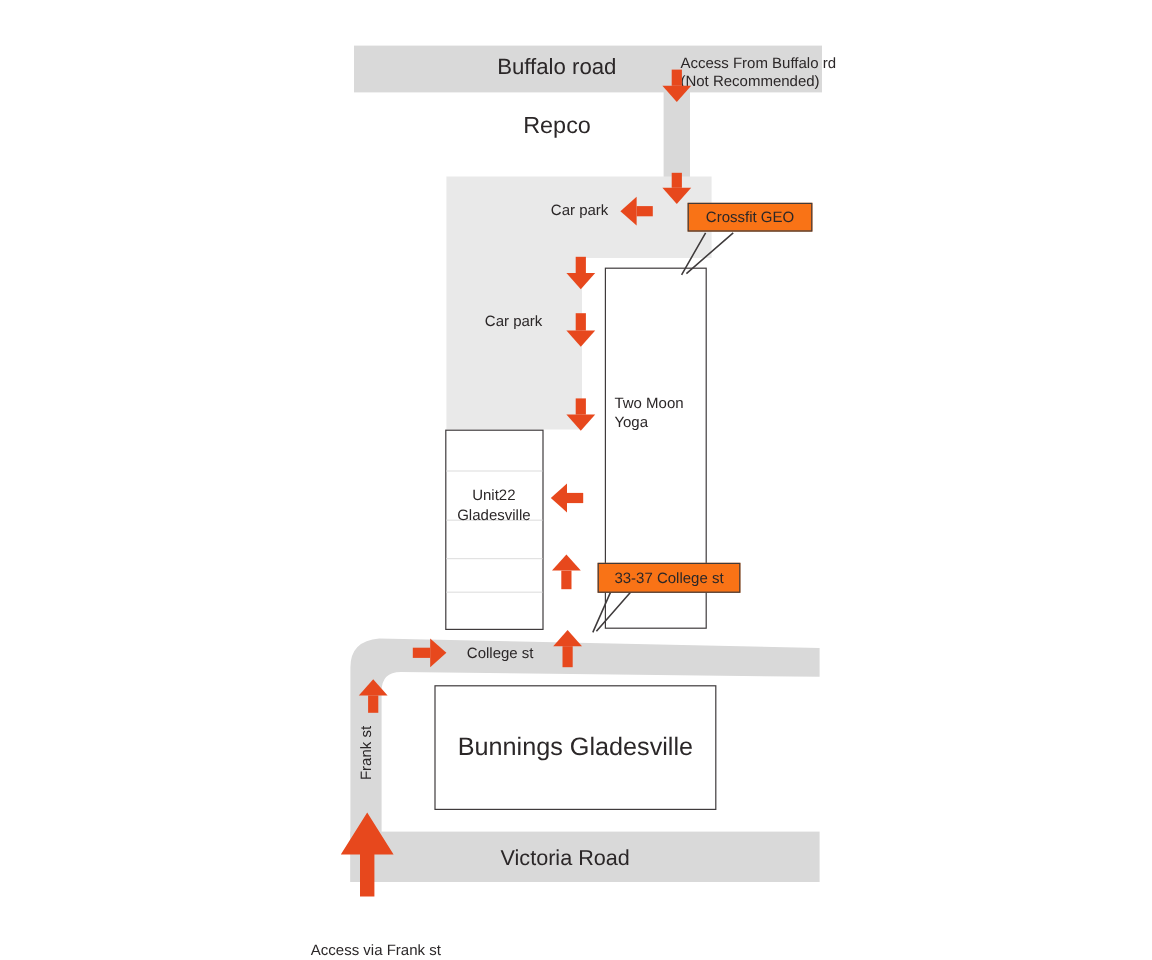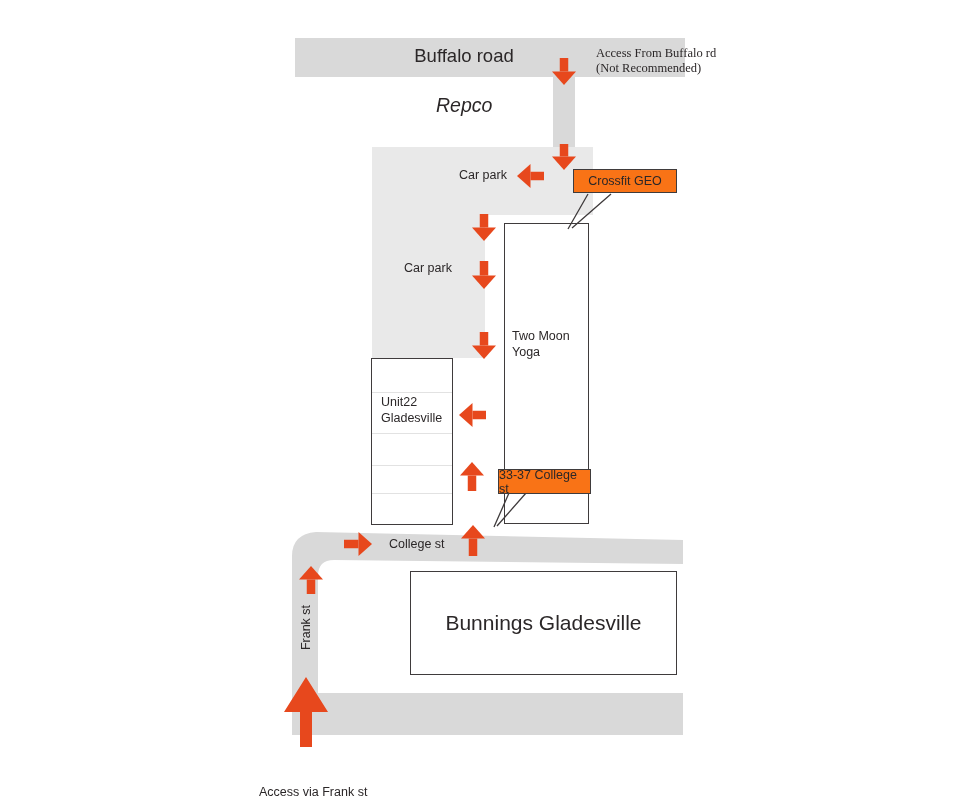--- a/index.html
+++ b/index.html
@@ -40,51 +40,52 @@
 
   <div class="building" id="two-moon-building" style="left:504px;top:223px;width:85px;height:301px;z-index:2;"></div>
 
   <div class="building" id="unit22-building" style="left:371px;top:358px;width:82px;height:167px;z-index:2;">
     <div class="unit-line" style="top:33px;"></div>
     <div class="unit-line" style="top:74px;"></div>
     <div class="unit-line" style="top:106px;"></div>
     <div class="unit-line" style="top:134px;"></div>
   </div>
 
-  <div class="building" id="bunnings-building" style="left:362px;top:571px;width:267px;height:104px;z-index:2;margin-left:48px;">
+  <div class="building" id="bunnings-building" style="left:362px;top:571px;width:235px;height:104px;z-index:2;">
     <span class="big">Bunnings Gladesville</span>
   </div>
 
   <div class="lbl band-label" style="left:295px;top:43px;width:390px;padding-right:52px;box-sizing:border-box;z-index:3;">Buffalo road</div>
 
-  <div class="lbl lbl-sm two-line" style="left:596px;top:46px;z-index:3;font-family:Liberation Serif, serif;">
+  <div class="lbl lbl-sm two-line" style="left:567px;top:46px;z-index:3;">
     <span>Access From Buffalo rd</span>
     <span>(Not Recommended)</span>
   </div>
 
-  <div class="lbl" style="left:436px;top:94px;font-size:19.5px;z-index:3;font-style:italic;">Repco</div>
+  <div class="lbl" style="left:436px;top:94px;font-size:19.5px;z-index:3;">Repco</div>
 
   <div class="lbl lbl-sm" style="left:459px;top:168px;z-index:3;">Car park</div>
 
   <div class="lbl lbl-sm" style="left:404px;top:261px;z-index:3;">Car park</div>
 
   <div class="lbl lbl-sm two-line" style="left:512px;top:316px;line-height:16px;z-index:3;margin-top:12px;">
     <span>Two Moon</span>
     <span>Yoga</span>
   </div>
 
-  <div class="lbl lbl-sm two-line" style="left:381px;top:394px;line-height:16px;z-index:3;">
+  <div class="lbl lbl-sm two-line" style="left:381px;top:405px;line-height:16px;z-index:3;text-align:center;">
     <span>Unit22</span>
     <span>Gladesville</span>
   </div>
 
   <div class="lbl lbl-sm" style="left:389px;top:537px;z-index:3;text-align:center;">College st</div>
 
   <div class="lbl lbl-sm rot-vert" style="left:261px;top:620px;width:90px;z-index:3;">Frank st</div>
 
+  <div class="lbl" style="left:292px;top:704px;width:391px;padding-right:33px;box-sizing:border-box;text-align:center;font-size:18px;line-height:22px;z-index:3;">Victoria Road</div>
 
   <div class="lbl lbl-sm" style="left:259px;top:785px;z-index:3;">Access via Frank st</div>
 
   <svg class="layer" id="arrow-layer" viewBox="0 0 960 800" style="z-index:4;">
     <path d="M306,677 L328,712 L312,712 L312,747 L300,747 L300,712 L284,712 Z" fill="#e7481d"></path>
     <path d="M588,194 L568,229 M611,194 L572,228" stroke="#3f3b3c" stroke-width="1.3" fill="none"></path>
     <path d="M509,493 L494,527 M526,493 L497,526" stroke="#3f3b3c" stroke-width="1.3" fill="none"></path>
   <line x1="564" y1="58" x2="564" y2="71.5" stroke="#e7481d" stroke-width="8.5"></line>
       <polygon points="564,85 552,71.5 576,71.5" fill="#e7481d"></polygon>
       <line x1="564" y1="144" x2="564" y2="156.5" stroke="#e7481d" stroke-width="8.5"></line>
@@ -106,17 +107,17 @@
       <line x1="344" y1="544" x2="358.5" y2="544" stroke="#e7481d" stroke-width="8.5"></line>
       <polygon points="372,544 358.5,556 358.5,532" fill="#e7481d"></polygon>
       <line x1="311" y1="594" x2="311" y2="579.5" stroke="#e7481d" stroke-width="8.5"></line>
       <polygon points="311,566 323,579.5 299,579.5" fill="#e7481d"></polygon>
     </svg>
 
   <div class="callout" style="left:573px;top:169px;width:104px;height:24px;">
     <span>Crossfit GEO</span>
   </div>
 
-  <div class="callout" style="left:498px;top:469px;width:93px;height:25px;">
+  <div class="callout" style="left:498px;top:469px;width:119px;height:25px;">
     <span>33-37 College st</span>
   </div>
 
 </div>
 
 </body></html>

